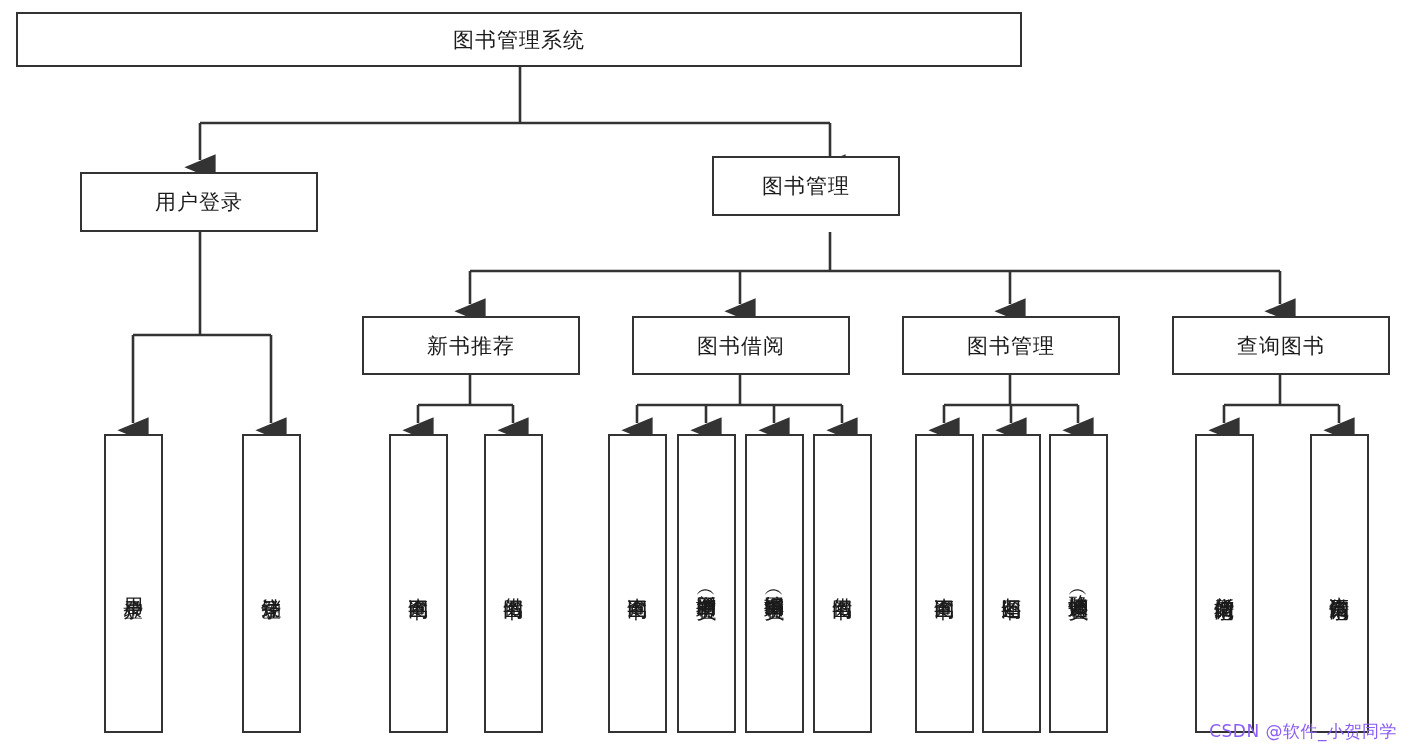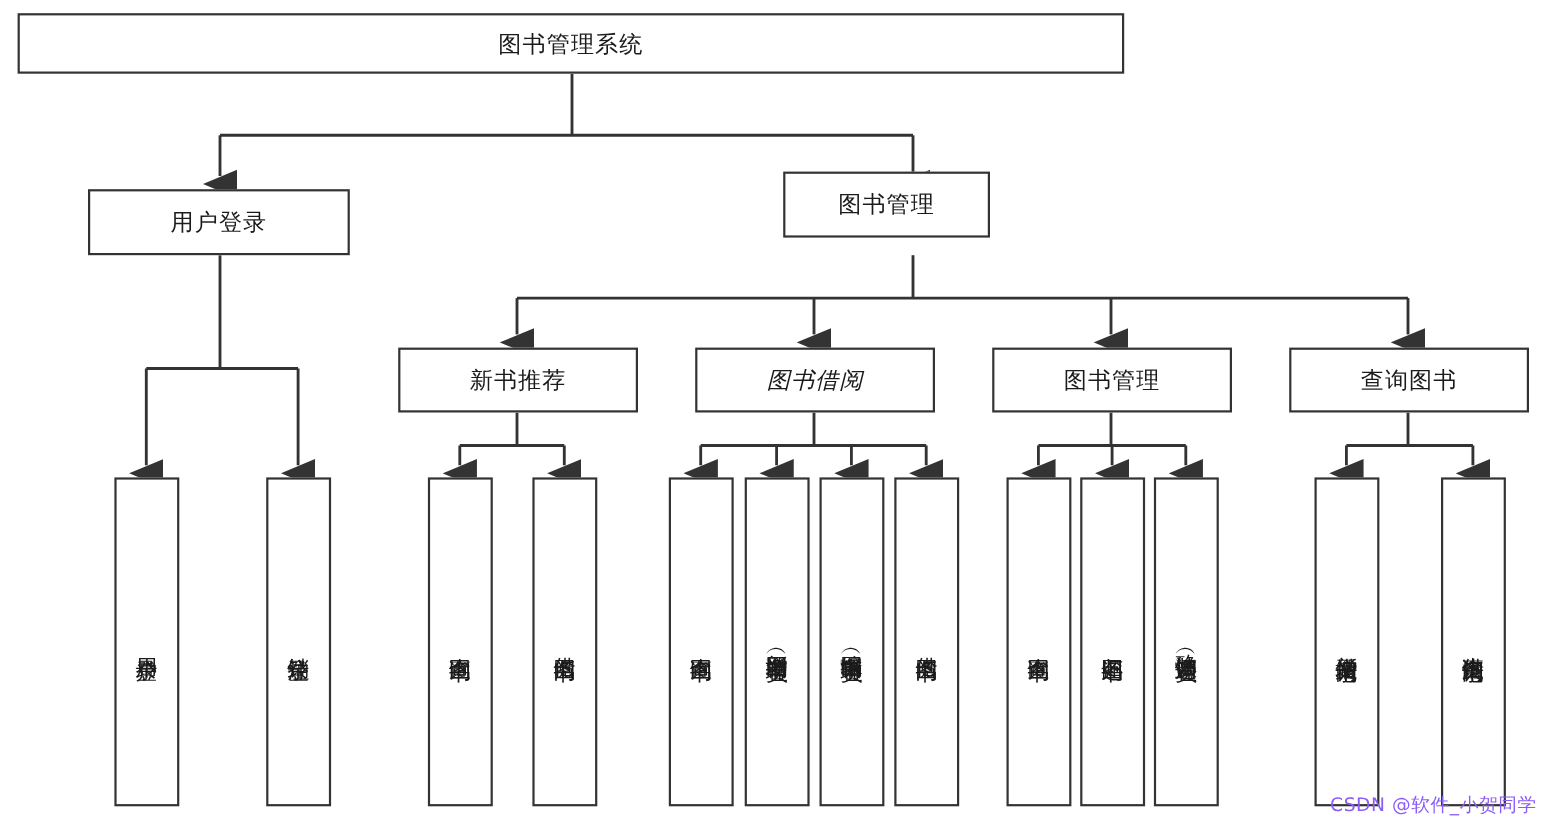--- a/index.html
+++ b/index.html
@@ -131,21 +131,21 @@
   <div class="node horiz" style="left:80px; top:172px; width:238px; height:60px;">
     <span class="label">用户登录</span>
   </div>
   <div class="node horiz" style="left:712px; top:156px; width:188px; height:60px;">
     <span class="label">图书管理</span>
   </div>
 
   <div class="node horiz" style="left:362px; top:316px; width:218px; height:59px;">
     <span class="label">新书推荐</span>
   </div>
-  <div class="node horiz" style="left:632px; top:316px; width:218px; height:59px;font-style:italic;">
+  <div class="node horiz" style="left:632px; top:316px; width:218px; height:59px;">
     <span class="label">图书借阅</span>
   </div>
   <div class="node horiz" style="left:902px; top:316px; width:218px; height:59px;">
     <span class="label">图书管理</span>
   </div>
   <div class="node horiz" style="left:1172px; top:316px; width:218px; height:59px;">
     <span class="label">查询图书</span>
   </div>
 
   <div class="node vert" style="left:104px; top:434px; width:59px; height:299px;">

